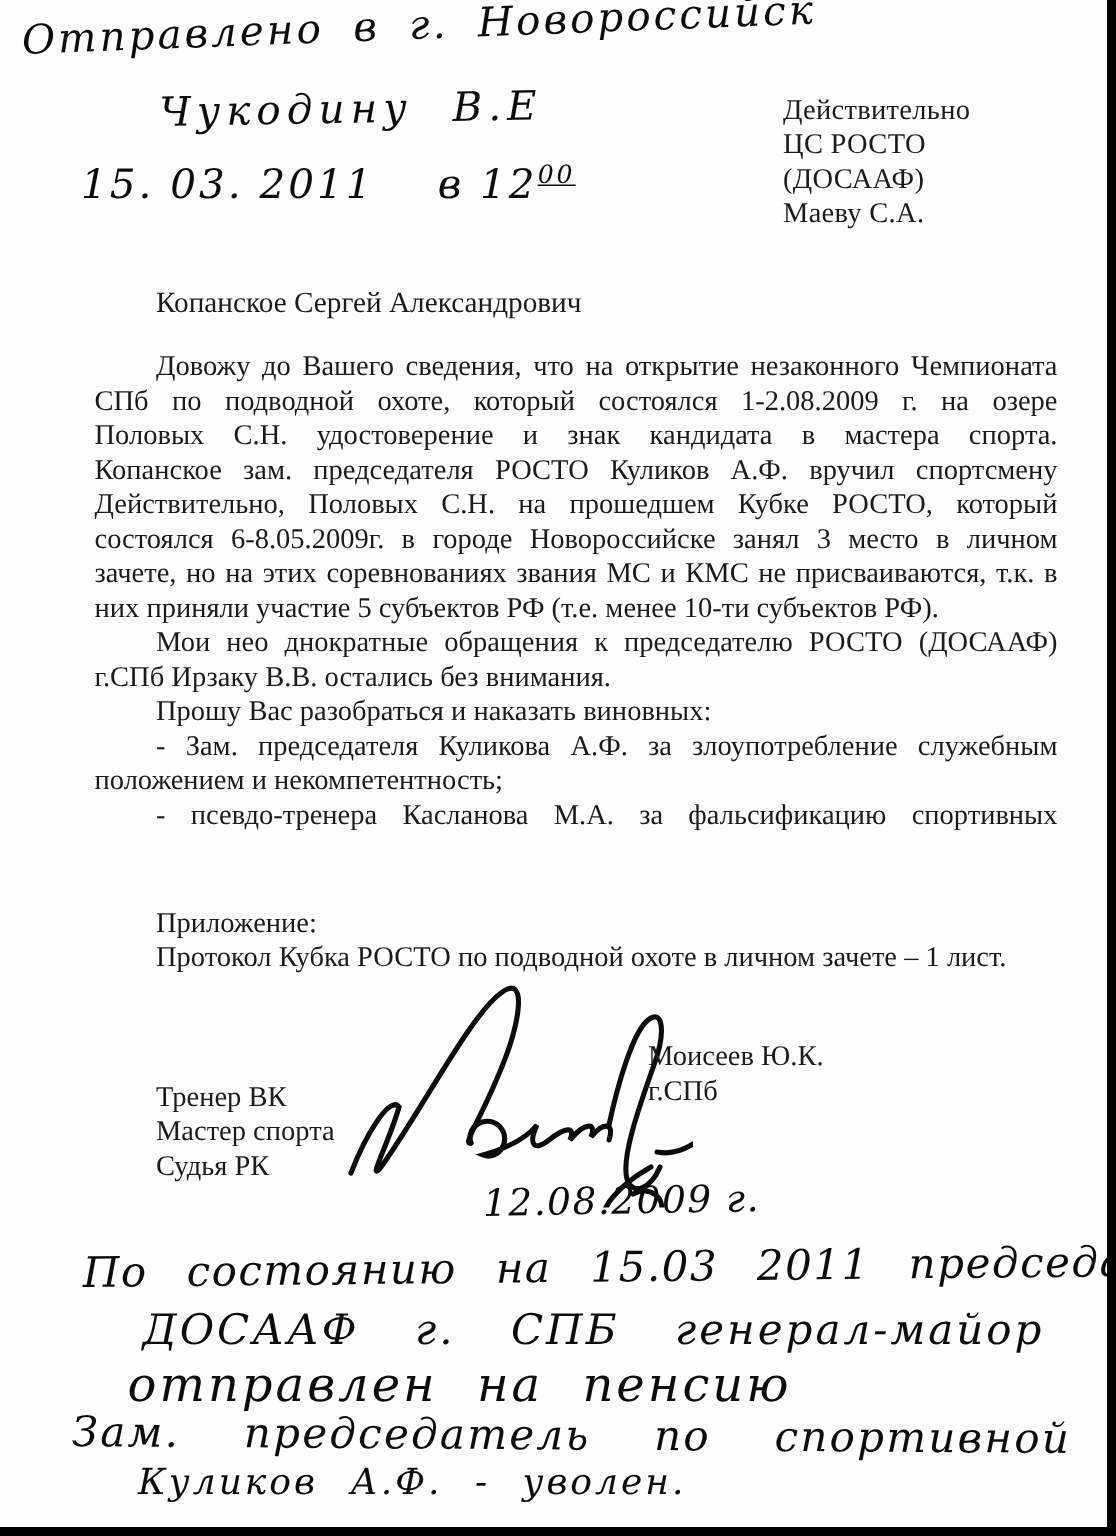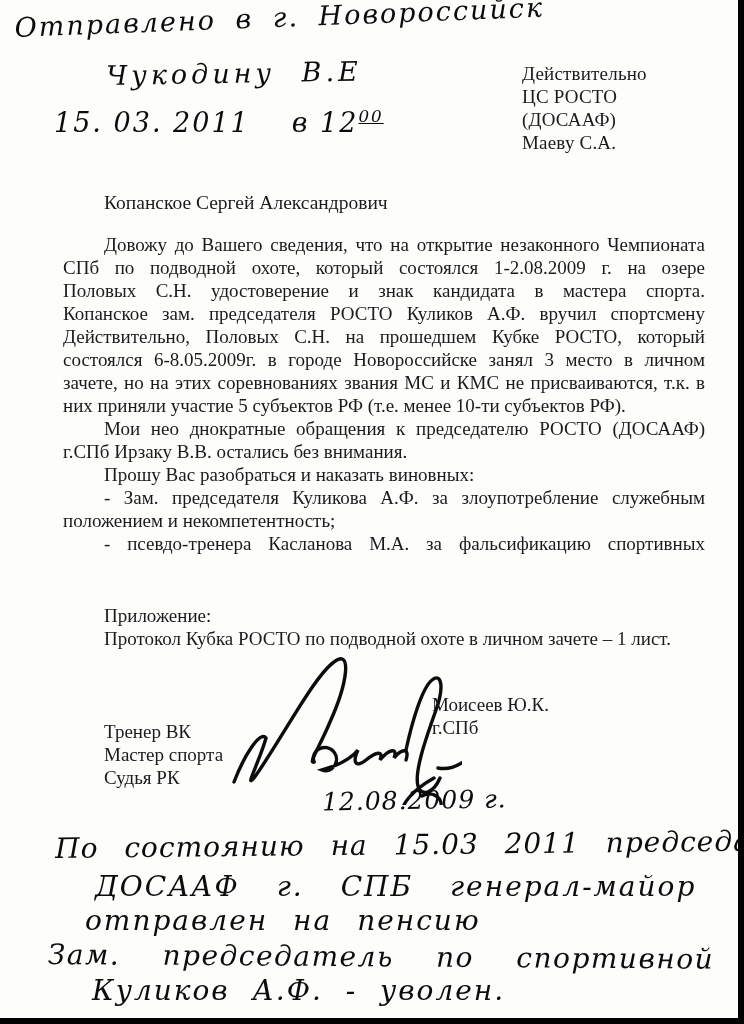--- a/index.html
+++ b/index.html
@@ -32,23 +32,23 @@
     color:#0c0c0c; white-space:nowrap;
   }
   .tn1 { left:14px;  top:12px;  font-size:27px; letter-spacing:2px; word-spacing:9px;  transform:rotate(-2.2deg); transform-origin:left top; }
   .tn2 { left:106px; top:60px;  font-size:27px; letter-spacing:4px; word-spacing:14px; transform:rotate(-1deg); transform-origin:left top; }
   .tn3 { left:54px;  top:106px; font-size:27px; letter-spacing:2px; }
   .tn3 .gap { display:inline-block; width:42px; }
   .tsup { font-size:0.62em; vertical-align:super; text-decoration:underline; }
   .dn  { left:322px; top:786px; font-size:25px; letter-spacing:1px; transform:rotate(-1deg); }
   .bn1 { left:55px;  top:832px; font-size:28px; letter-spacing:1px;   word-spacing:16px; transform:rotate(-0.6deg); transform-origin:left top; }
   .bn2 { left:95px;  top:870px; font-size:28px; letter-spacing:2px;   word-spacing:26px; }
-  .bn3 { left:85px;  top:904px; font-size:28px; letter-spacing:2px;   word-spacing:14px; }
+  .bn3 { left:85px;  top:904px; font-size:32px; letter-spacing:2px;   word-spacing:14px; }
   .bn4 { left:48px;  top:938px; font-size:28px; letter-spacing:1.5px; word-spacing:32px; transform:rotate(0.4deg); transform-origin:left top; }
-  .bn5 { left:92px;  top:974px; font-size:28px; letter-spacing:2px;   word-spacing:12px; }
+  .bn5 { left:92px;  top:974px; font-size:24px; letter-spacing:2px;   word-spacing:12px; }
 
   .signature-wrap { position:absolute; left:222px; top:650px; width:240px; height:155px; }
   .signature-wrap svg { width:100%; height:100%; }
 </style>
 </head>
 <body>
 
 <div class="page">
 
   <div class="hand tn1">Отправлено в г. Новороссийск</div>

